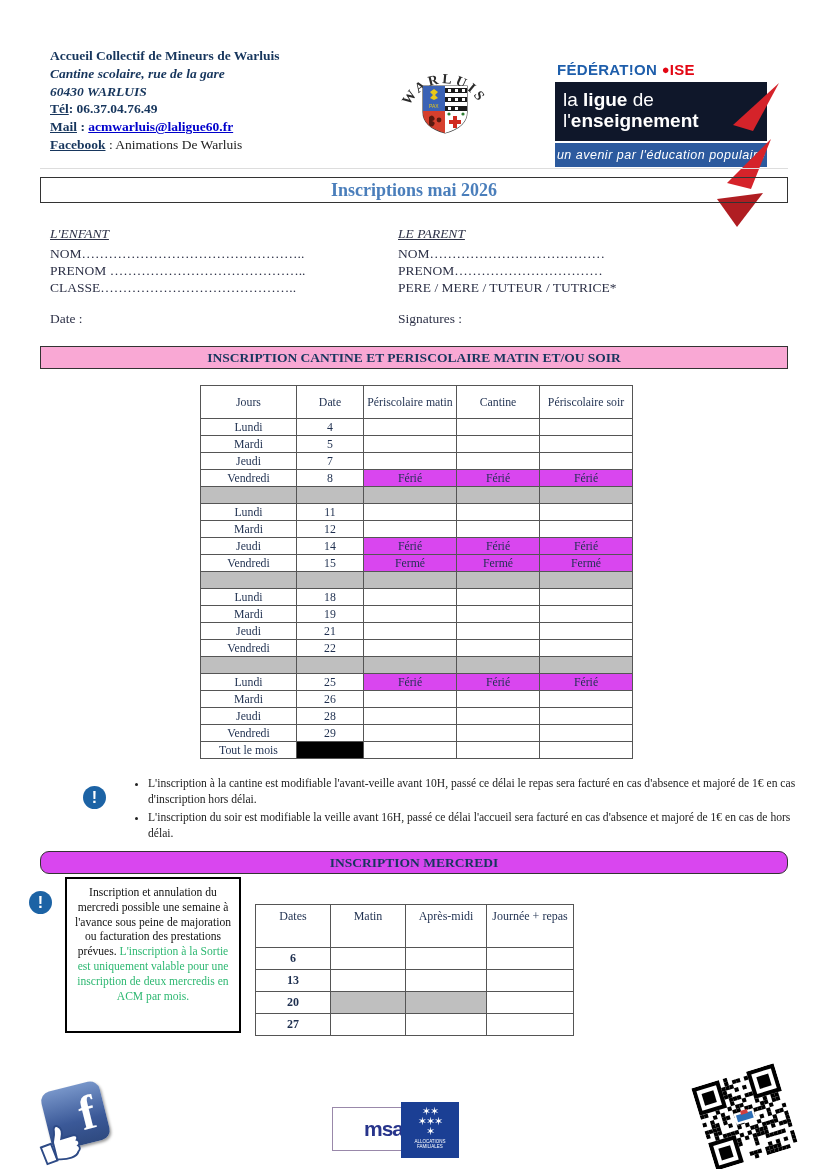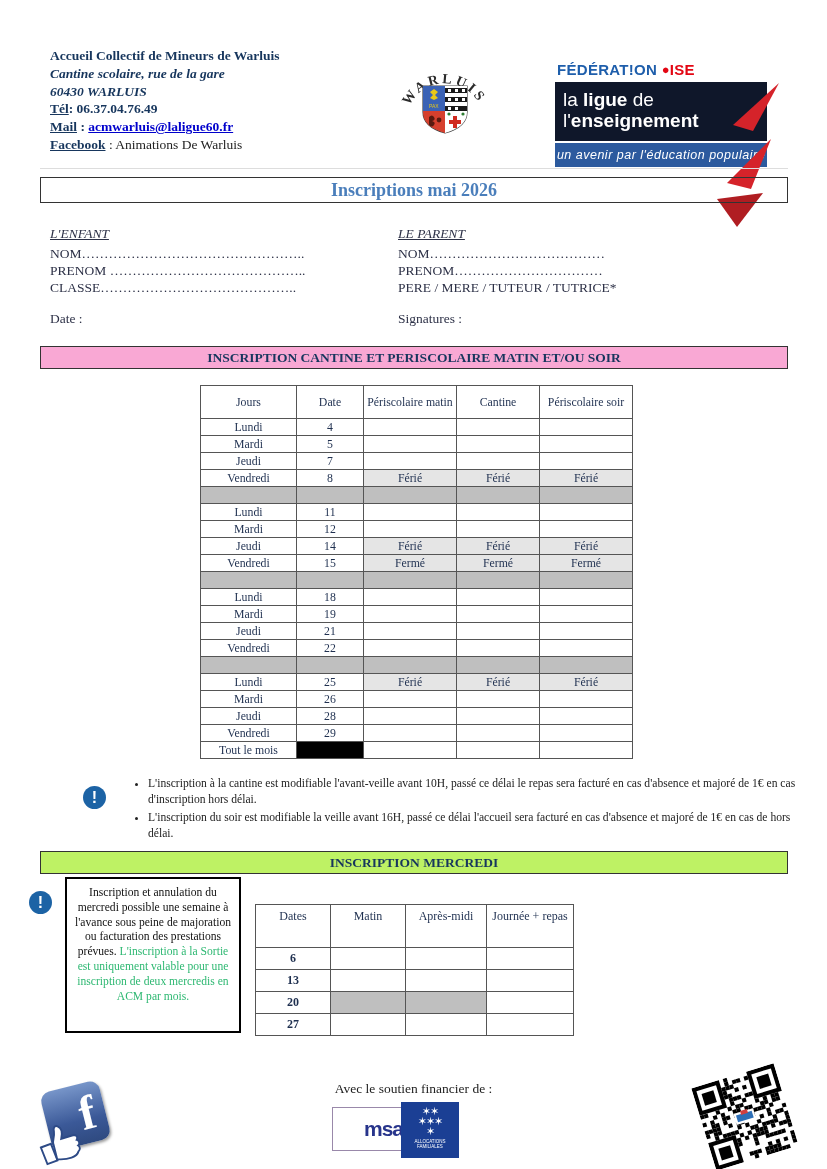--- a/index.html
+++ b/index.html
@@ -43,31 +43,31 @@
   .form h3{margin:0 0 3px 0;font-size:13.5px;font-style:italic;font-weight:normal;
            text-decoration:underline;color:#2d3147;}
   .form .line{margin:0;line-height:17px;}
   .date-line{position:absolute;left:50px;top:311px;font-size:13.5px;color:#2d3147;}
   .sig-line{position:absolute;left:398px;top:311px;font-size:13.5px;color:#2d3147;}
 
   
   .banner{position:absolute;left:40px;width:746px;height:21px;border:1px solid #333;text-align:center;
           line-height:21px;font-weight:bold;font-size:13.5px;color:#17365d;}
   .banner.blue{top:346px;background:#f9a8d4;}
-  .banner.green{top:851px;background:#bef264;}
+  .banner.green{top:851px;background:#d946ef;border-radius:9px;}
 
   
   .cantine-table{position:absolute;left:200px;top:385px;border-collapse:collapse;
                  font-size:11.8px;color:#1f3050;}
   .cantine-table td,.cantine-table th{border:1px solid #555;text-align:center;padding:0;height:16px;
                  font-weight:normal;}
   .cantine-table th{height:32px;line-height:1.2;}
   .cantine-table .cw0{width:95px;} .cantine-table .cw1{width:66px;} .cantine-table .cw2{width:92px;}
   .cantine-table .cw3{width:82px;} .cantine-table .cw4{width:92px;}
-  .cantine-table td.gray{background:#e5e5e5;}
+  .cantine-table td.gray{background:#d946ef;}
   .cantine-table td.sep{background:#bfbfbf;}
   .cantine-table td.blk{background:#000;}
 
   
   .alert-icon{position:absolute;width:23px;height:23px;border-radius:50%;background:#1c63a5;color:#fff;
               text-align:center;line-height:23px;font-weight:bold;font-size:16px;
               font-family:"Liberation Sans",sans-serif;}
   .alert-icon.first{left:83px;top:786px;}
   .alert-icon.second{left:29px;top:891px;}
   .notes{position:absolute;left:130px;top:776px;width:668px;font-size:11.6px;color:#222;}
@@ -431,21 +431,20 @@
   <div class="fb">
     <div class="fb-sq">
         <span>f</span>
       </div>
     <svg class="fb-thumb" viewBox="0 0 44 44" width="52" height="52">
       <path d="M4 24 l9 -1 2 15 -9 1 z" fill="#fff" stroke="#2d4a86" stroke-width="1.6"></path>
       <path d="M15 37 c9 3 17 2 19 -2 c2 -1 2.5 -3.5 1 -5 c2 -1 2 -4 0 -5 c1.5 -1.5 1 -4 -1.5 -4.5 l-11 0.5 c2.5 -5 2.5 -9 -0.5 -11 c-2.5 -1.5 -4 0.5 -4 3.5 c-0.5 5 -4 8.5 -3 10.5 z" fill="#fff" stroke="#2d4a86" stroke-width="1.6"></path>
     </svg>
   </div>
 
-  <div class="support">Avec le soutien financier de :</div>
 
   <div class="msa">
     <span class="m">msa</span>
     <span class="side"></span>
   </div>
 
   <div class="caf">
     <div class="figs">✶✶<br>✶✶✶<br>✶</div>
     <div class="txt">ALLOCATIONS FAMILIALES</div>
   </div>

